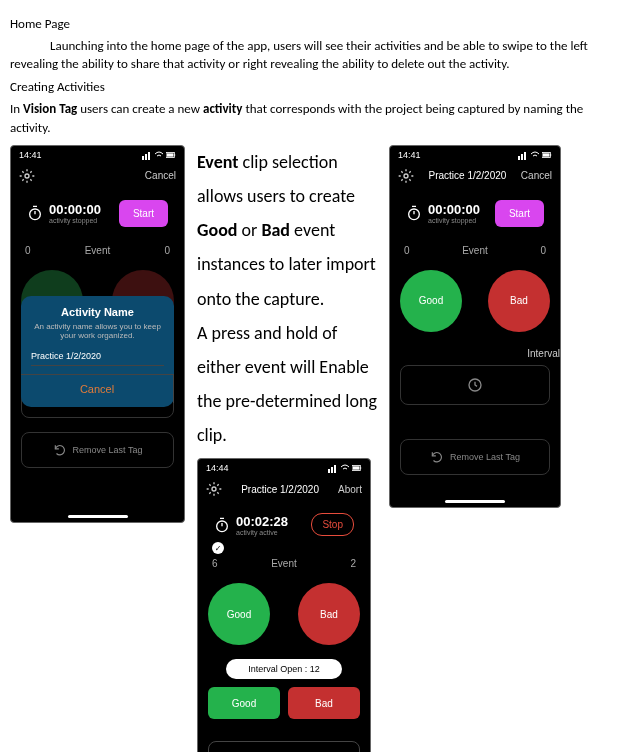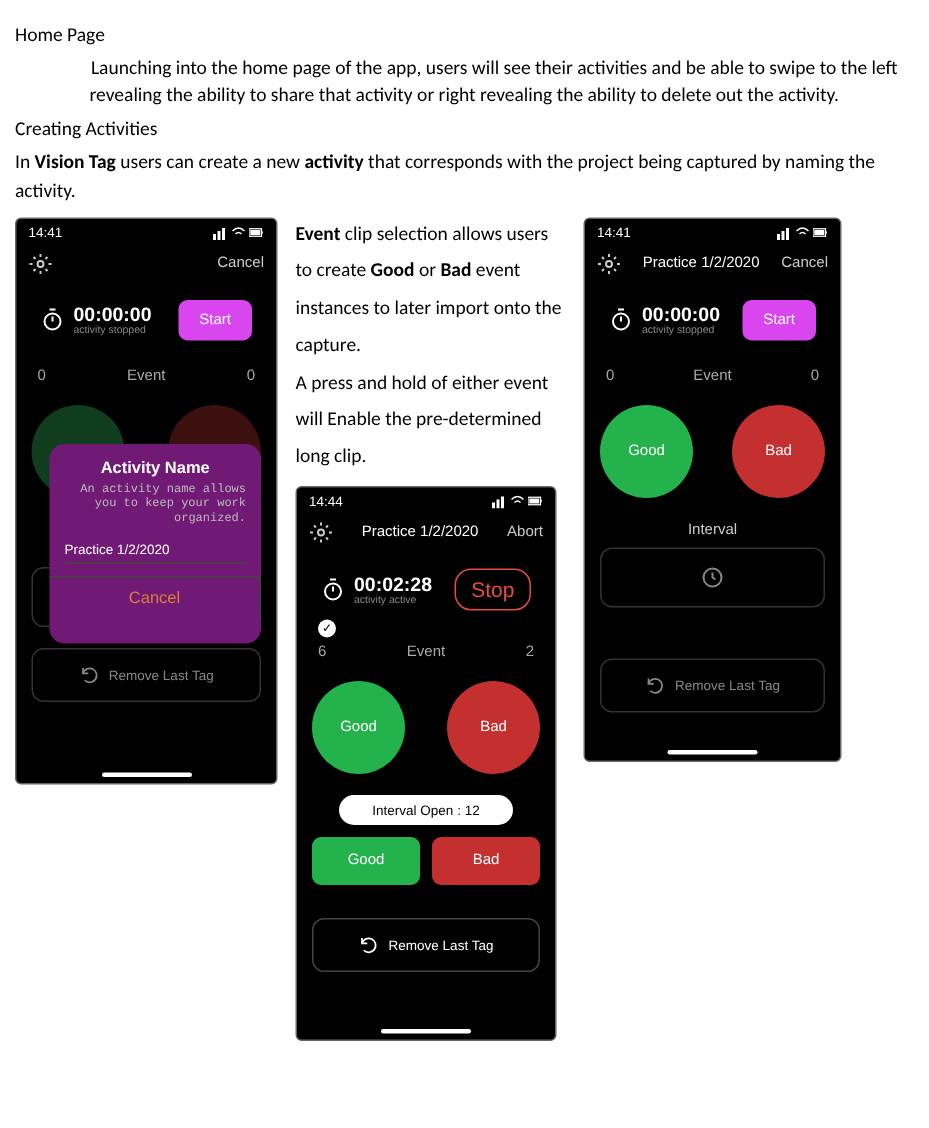--- a/index.html
+++ b/index.html
@@ -1,66 +1,66 @@
 <!DOCTYPE html>
 <html><head>
 <meta charset="utf-8">
 <style>
   * { box-sizing: border-box; margin: 0; padding: 0; }
   body { font-family: Calibri, Arial, sans-serif; font-size: 13px; color: #000; background: #fff; padding: 10px; width: 619px; }
   .bold { font-weight: bold; }
   .section-title { font-weight: normal; margin: 6px 0; }
   .para { margin: 6px 0; line-height: 1.4; }
-  .indent { text-indent: 40px; text-align: center; }
+  .indent { text-indent: 40px; }
   .row { display: flex; flex-direction: row; align-items: flex-start; gap: 12px; margin-top: 8px; }
   .col { display: flex; flex-direction: column; }
   .phone { background: #000; border: 1px solid #666; border-radius: 4px; color: #fff; font-family: -apple-system, 'Helvetica Neue', Arial, sans-serif; display: flex; flex-direction: column; position: relative; }
   .phone-a { width: 175px; height: 378px; }
   .phone-b { width: 172px; height: 363px; }
   .phone-c { width: 174px; height: 370px; }
   .statusbar { display: flex; justify-content: space-between; padding: 4px 8px; font-size: 9px; }
   .sb-icons { display:flex; gap:2px; align-items:center;}
   .svgicon { width:10px; height:10px; }
   .topbar { display: flex; justify-content: space-between; align-items: center; padding: 4px 8px; font-size: 10px; color:#ccc; }
   .gear { width:16px; height:16px; }
   .titlelbl { font-size: 10px; color:#fff; }
   .timerblock { display:flex; align-items:center; justify-content:space-between; padding: 6px 10px; margin: 6px 6px 0 6px; }
   .timerleft { display:flex; align-items:center; gap:6px; }
   .stopwatch { width:16px; height:16px; }
   .timetxt { font-size: 13px; font-weight: 600; }
   .tsub { font-size: 7px; color:#888; }
   .startbtn { background:#d946ef; color:#fff; font-size:10px; padding: 8px 14px; border-radius:6px; }
-  .stopbtn { border:1px solid #e74c3c; color:#e74c3c; font-size:14px; padding:5px 10px; border-radius:11px; background:transparent;}
+  .stopbtn { border:1px solid #e74c3c; color:#e74c3c; font-size:10px; padding:5px 10px; border-radius:11px; background:transparent;}
   .eventrow { display:flex; justify-content:space-between; align-items:center; padding: 4px 14px; font-size:10px; color:#aaa; margin-top:8px;}
   .twobtns { display:flex; justify-content:space-between; padding: 6px 10px; gap:8px; margin-top:4px;}
   .circlebtn { width:62px; height:62px; border-radius:50%; display:flex; align-items:center; justify-content:center; font-size:10px; color:#fff;}
   .green { background:#24b24c; }
   .red { background:#c43030; }
   .greenfade { background:#1d7a3a; opacity:.5; }
   .redfade { background:#7a2020; opacity:.5; }
-  .intlabel { text-align:center; font-size:10px; color:#ccc; margin-top:10px;}
+  .intlabel { text-align:right; font-size:10px; color:#ccc; margin-top:10px;}
   .intervalbox { margin: 6px 10px; border:1px solid #333; border-radius:8px; height:40px; display:flex; align-items:center; justify-content:center;}
   .clockicon { width:16px; height:16px; color:#888;}
   .removebox { margin: 8px 10px; border:1px solid #333; border-radius:8px; height:36px; display:flex; align-items:center; justify-content:center; gap:6px; font-size:9px; color:#888;}
   .undoicon { width:14px; height:14px; }
   .homeind { width:60px; height:3px; background:#fff; border-radius:2px; align-self:center; margin-top:auto; margin-bottom:4px;}
-  .modal { position:absolute; left:22px; right:10px; top:150px; background:#701a75; border-radius:10px; padding:10px 10px 16px 10px; }
+  .modal { position:absolute; left:10px; right:10px; top:150px; background:#0c4a6e; border-radius:10px; padding:10px 10px 4px 10px; }
   .modal-title { text-align:center; font-size:11px; font-weight:600; margin-bottom:4px;}
-  .modal-sub { text-align:right; font-size:8px; color:#bbb; line-height:1.2; margin-bottom:6px;font-family:Liberation Mono, monospace;}
+  .modal-sub { text-align:center; font-size:8px; color:#bbb; line-height:1.2; margin-bottom:6px;}
   .modal-input { border-bottom:1px solid #444; font-size:9px; color:#fff; padding:4px 0; margin-bottom:8px;}
   .modal-btns { display:flex; border-top:1px solid #444; margin:0 -10px;}
   .modal-btn { flex:1; text-align:center; padding:8px 0; font-size:11px;}
   .modal-cancel { color:#e07b3a; border-right:1px solid #444;}
   .modal-ok { color:#e07b3a;}
   .checkrow { display:flex; align-items:center; gap:4px; padding:0 14px; font-size:9px; color:#ccc;}
   .checkcircle { width:12px; height:12px; border-radius:50%; background:#fff; color:#000; display:flex; align-items:center; justify-content:center; font-size:8px;}
   .intervalopen { background:#fff; color:#000; font-size:9px; padding:5px 22px; border-radius:12px; margin:8px auto 4px auto; width:fit-content;}
   .rectbtns { display:flex; gap:8px; padding:4px 10px;}
   .rectbtn { flex:1; height:32px; border-radius:6px; display:flex; align-items:center; justify-content:center; font-size:10px; color:#fff;}
-  .midtext { font-size:13px; line-height:1.9; }
+  .midtext { font-size:18px; line-height:1.9; }
 </style>
 </head>
 <body>
 
 <div class="section-title">Home Page</div>
 <div class="para indent">Launching into the home page of the app, users will see their activities and be able to swipe to the left revealing the ability to share that activity or right revealing the ability to delete out the activity.</div>
 <div class="section-title">Creating Activities</div>
 <div class="para">
   <span> In </span><span class="bold">Vision Tag</span><span> users can create a new </span><span class="bold">activity</span><span> that corresponds with the project being captured by naming the activity.</span>
 </div>

